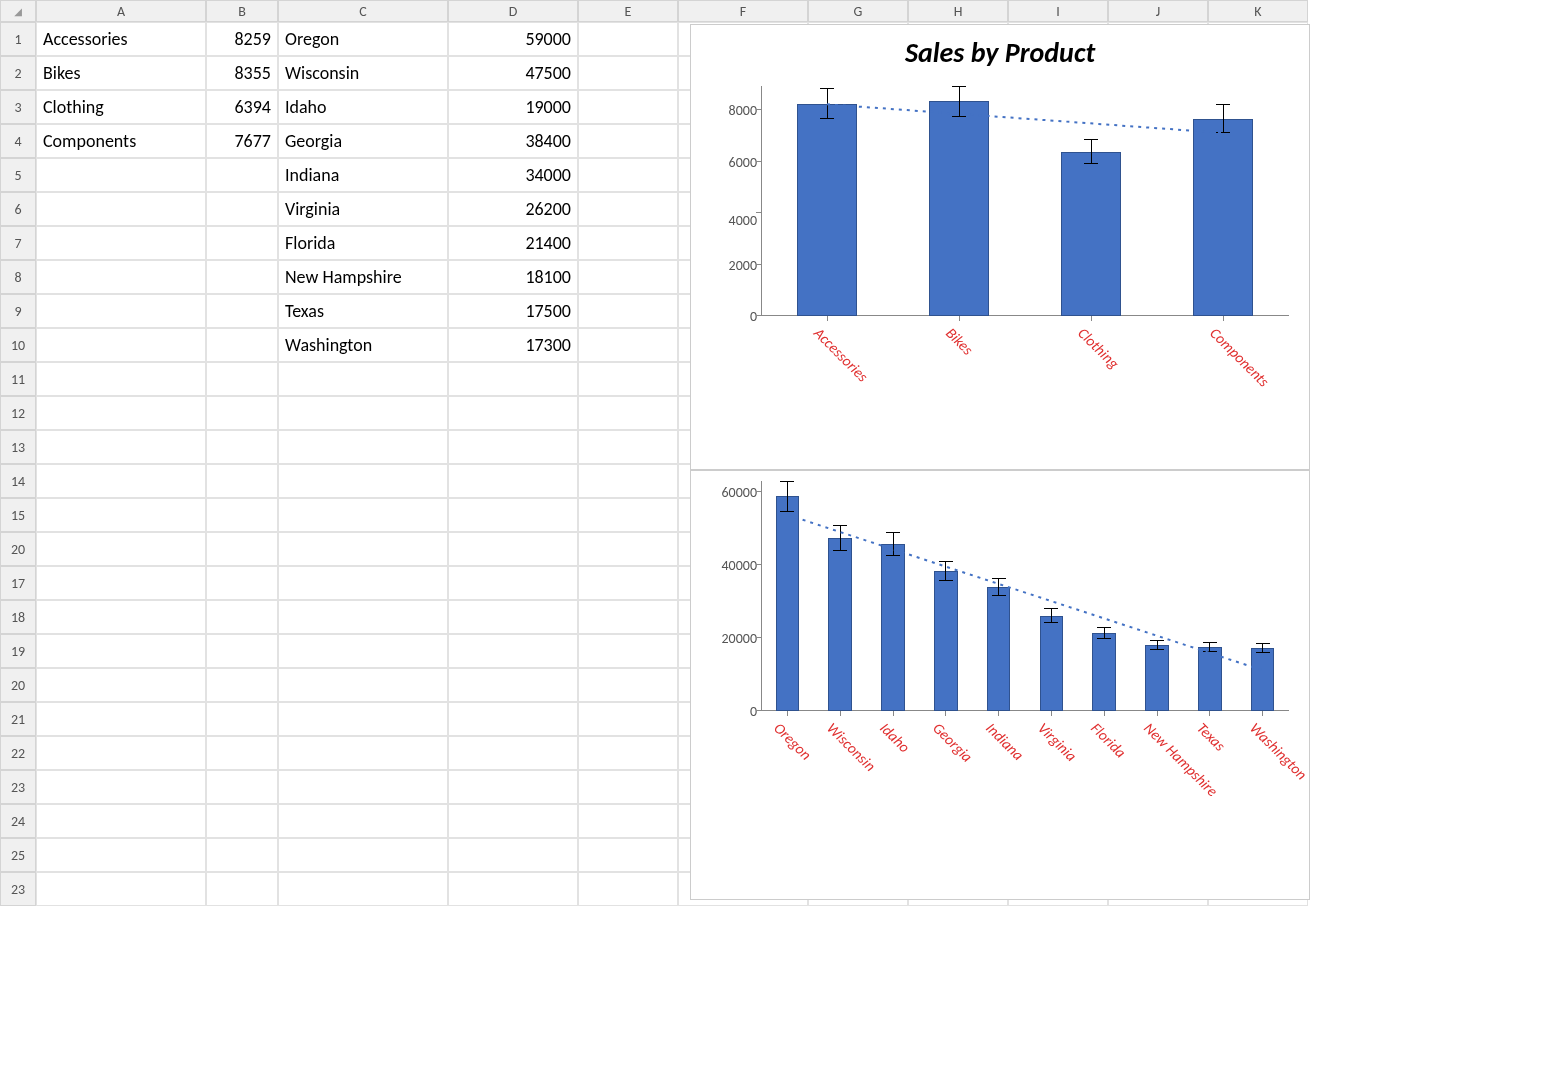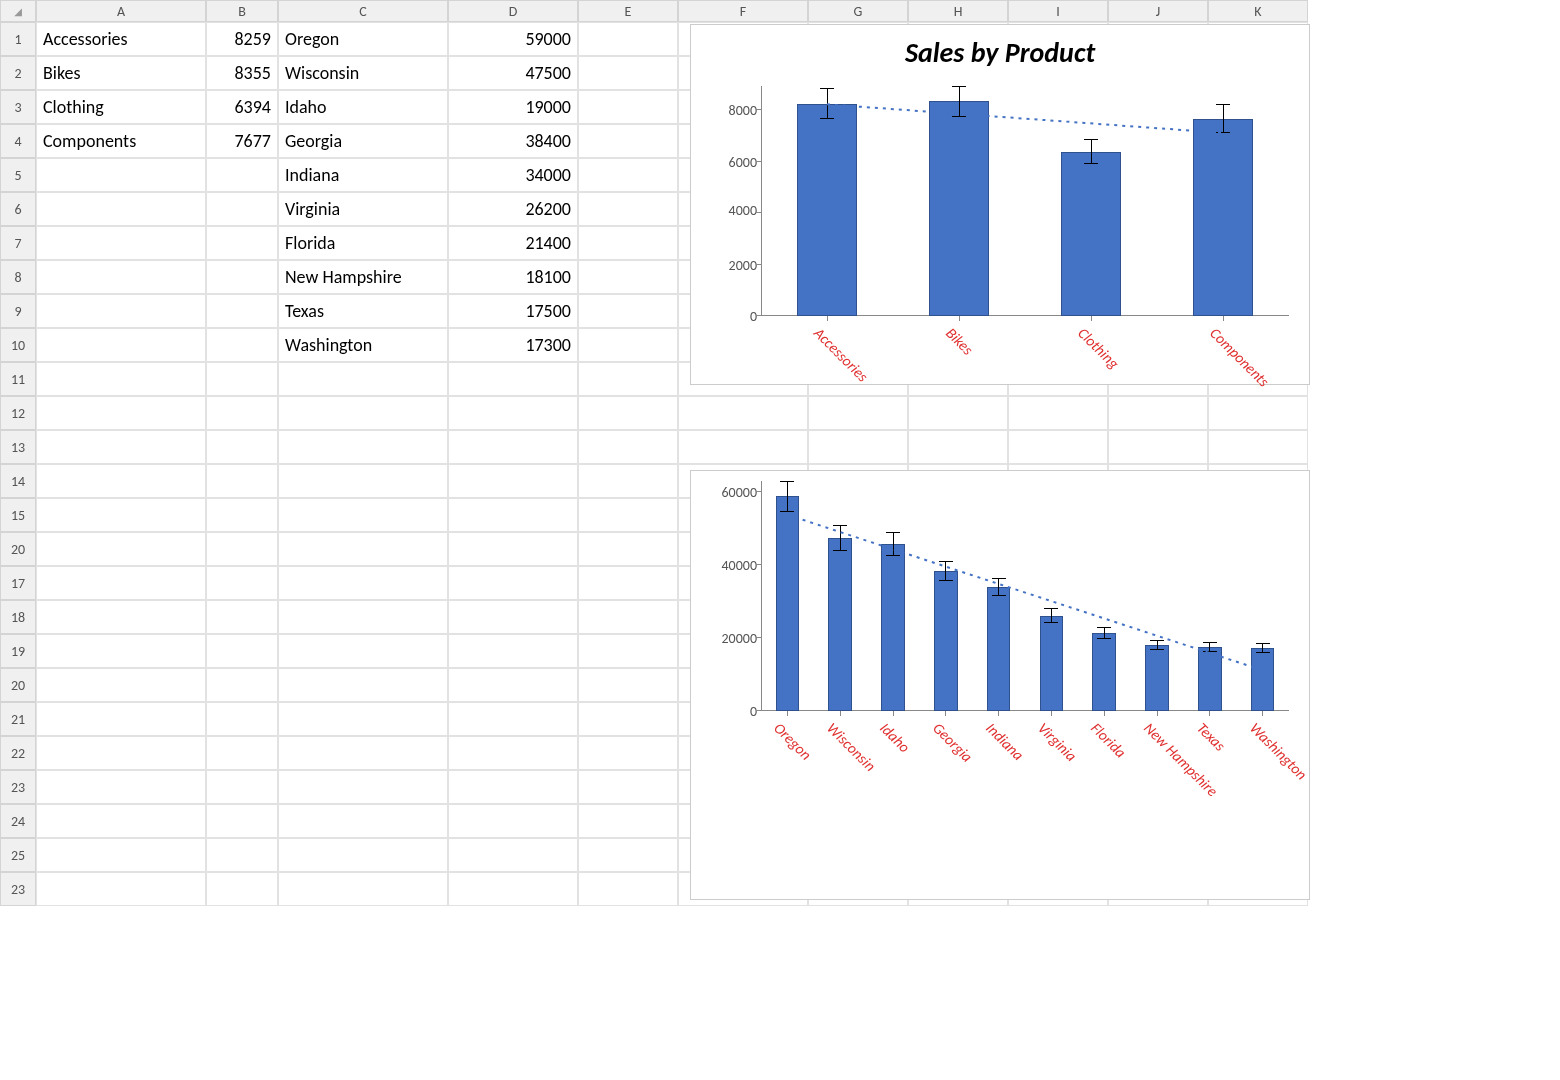--- a/index.html
+++ b/index.html
@@ -399,30 +399,30 @@
     <div class="cell"></div>
     <div class="cell"></div>
     <div class="cell"></div>
     <div class="cell"></div>
     <div class="cell"></div>
     <div class="cell"></div>
     <div class="cell"></div>
     <div class="cell"></div>
   </div>
 
-<div class="chart-panel" id="chart1" style="left:690px; top:24px; width:620px; height:361px;">
+<div class="chart-panel" id="chart1" style="left:690px; top:24px; width:620px; height:446px;">
   <div class="chart-title">Sales by Product</div>
   <div class="plot" id="plot1" style="margin:10px 20px 90px 70px; height:230px;">
       <div class="axis-line" style="left: 0px; right: 0px; bottom: 0px; height: 1px;"></div>
       <div class="axis-line" style="left: 0px; top: 0px; bottom: 0px; width: 1px;"></div>
       <div class="ytick" style="bottom: 0px;">0</div>
       <div class="axis-line" style="left: -5px; width: 5px; height: 1px; bottom: 0px;"></div>
       <div class="ytick" style="bottom: 51.455px;">2000</div>
       <div class="axis-line" style="left: -5px; width: 5px; height: 1px; bottom: 51.455px;"></div>
-      <div class="ytick" style="bottom: 106px;">4000</div>
+      <div class="ytick" style="bottom: 96px;">4000</div>
       <div class="axis-line" style="left: -5px; width: 5px; height: 1px; bottom: 102.91px;"></div>
       <div class="ytick" style="bottom: 154.365px; text-align: center;">6000</div>
       <div class="axis-line" style="left: -5px; width: 5px; height: 1px; bottom: 154.365px;"></div>
       <div class="ytick" style="bottom: 205.82px; margin-top: 40px;">8000</div>
       <div class="axis-line" style="left: -5px; width: 5px; height: 1px; bottom: 205.82px;"></div>
       <div style="position: absolute; left: 36.3px; width: 59.4px; bottom: 0px; height: 212.483px; background: rgb(68, 114, 196); border: 1px solid rgb(47, 82, 143);"></div>
       <div style="position: absolute; left: 65.5px; width: 1px; top: 2.64273px; height: 29.7477px; background: rgb(0, 0, 0);"></div>
       <div style="position: absolute; left: 59px; width: 14px; top: 2.14273px; height: 1px; background: rgb(0, 0, 0);"></div>
       <div style="position: absolute; left: 59px; width: 14px; top: 31.8904px; height: 1px; background: rgb(0, 0, 0);"></div>
       <div class="axis-line" style="left: 65.5px; width: 1px; top: 230px; height: 5px;"></div>

